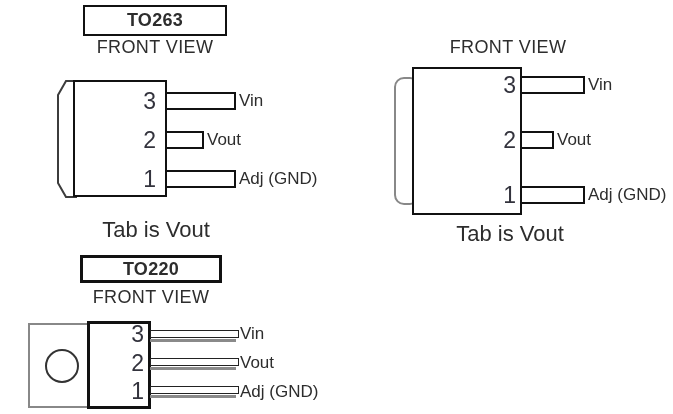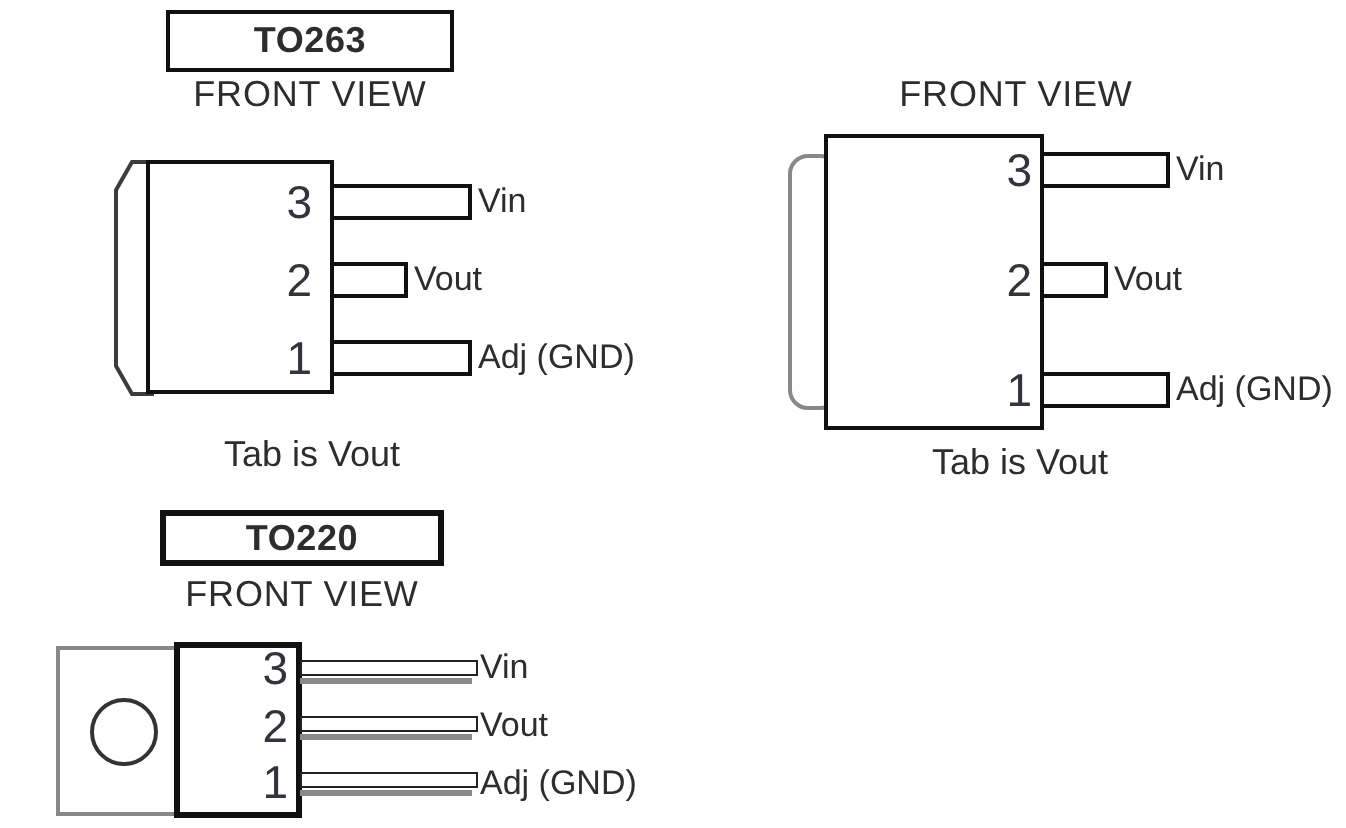--- a/index.html
+++ b/index.html
@@ -9,21 +9,21 @@
   .abs { position:absolute; }
   .layer { left:0; top:0; width:673px; height:414px; }
 
   .tbox {
     border:2px solid #111111; background:#ffffff;
     display:flex; align-items:center; justify-content:center;
     font-weight:bold; font-size:18px; letter-spacing:0.3px;
   }
   .tbox.thick { border-width:3px; }
   .fv   { font-size:18px; text-align:center; white-space:nowrap; letter-spacing:0.4px; }
-  .note { font-size:18px; text-align:center; white-space:nowrap; }
+  .note { font-size:22px; text-align:center; white-space:nowrap; }
 
   .body-rect { border:2px solid #111111; background:#ffffff; }
   .body-rect.thick { border-width:3px; }
 
   .lead      { border:2px solid #111111; background:#ffffff; }
   .lead-thin { border:1px solid #222222; background:#ffffff; }
   .lead-shadow { background:#8a8a8a; }
 
   .tab252 { border:2px solid #888888; border-radius:10px; background:#ffffff; }
   .tab220 { border:2px solid #888888; background:#ffffff; }

